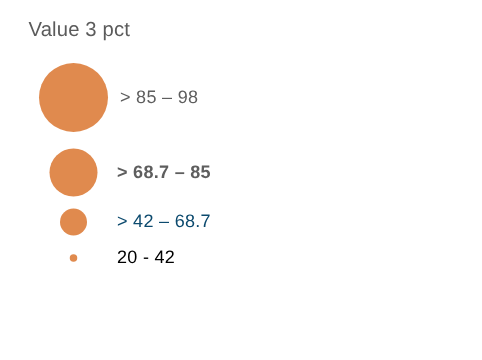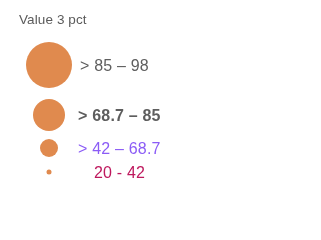--- a/index.html
+++ b/index.html
@@ -64,21 +64,21 @@
     background: #e08a4e;
     transform: translate(-50%, -50%);
     left: 0;
     top: 0;
   }
 
   .legend-label {
     position: absolute;
     left: 78px;
     transform: translateY(-50%);
-    font-size: 16px;
+    font-size: 12px;
     line-height: 15px;
     color: #5e5e5e;
     letter-spacing: 0.2px;
     white-space: nowrap;
   }
 
   
   .row-1 { top: 29px; }
   .row-2 { top: 79px; }
   .row-3 { top: 112px; }
@@ -106,24 +106,24 @@
       <span class="symbol-wrap">
         <span class="symbol" style="width: 32px; height: 32px; background: rgb(224, 138, 78);"></span>
       </span>
       <span class="legend-label" style="color: rgb(94, 94, 94); font-weight: bold;">&gt; 68.7 – 85</span>
     </div>
 
     <div class="legend-row row-3">
       <span class="symbol-wrap">
         <span class="symbol" style="width: 18px; height: 18px; background: rgb(224, 138, 78);"></span>
       </span>
-      <span class="legend-label" style="color: #8b5cf6;">&gt; 42 – 68.7</span>
+      <span class="legend-label" style="color: #0c4a6e;">&gt; 42 – 68.7</span>
     </div>
 
     <div class="legend-row row-4">
       <span class="symbol-wrap">
         <span class="symbol" style="width: 5px; height: 5px; background: rgb(224, 138, 78);"></span>
       </span>
-      <span class="legend-label" style="color: #be185d; margin-left: 16px;">20 - 42</span>
+      <span class="legend-label" style="color: #000000;">20 - 42</span>
     </div>
 
   </div>
 </div>
 
 </body></html>

